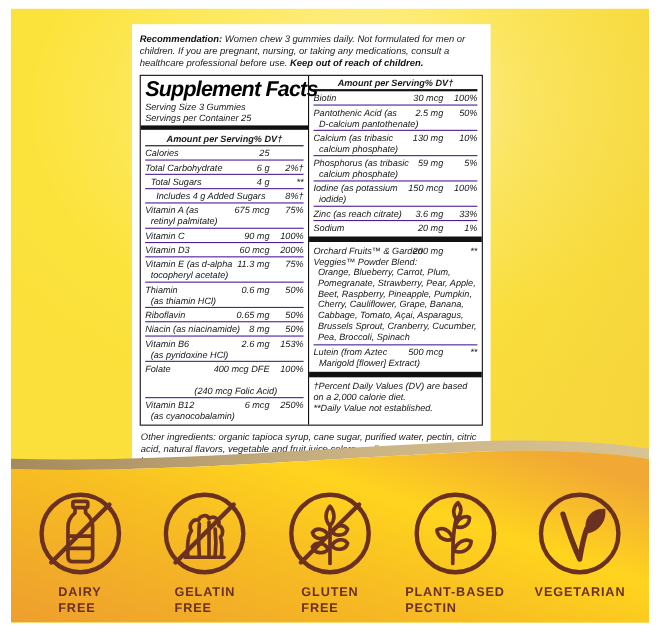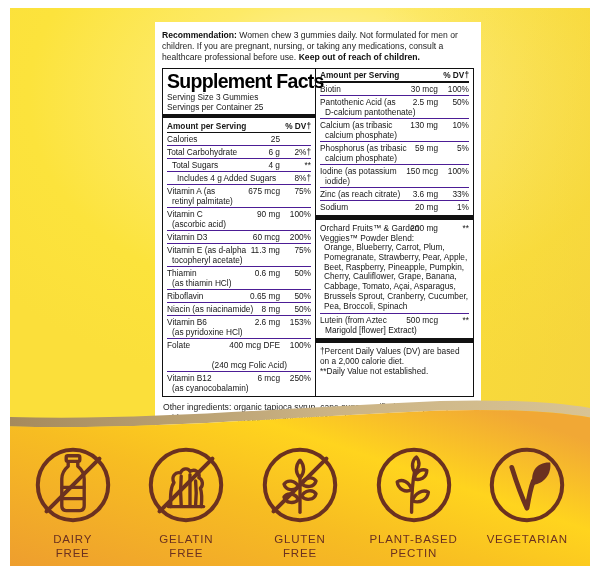--- a/index.html
+++ b/index.html
@@ -3,54 +3,54 @@
 <meta charset="utf-8">
 <style>
   html,body{margin:0;padding:0;background:#fff;}
   .page{position:relative;width:600px;height:581px;background:#ffffff;overflow:hidden;
         font-family:"Liberation Sans",sans-serif;}
   .bg{position:absolute;left:10px;top:8px;width:580px;height:558px;
       background:
         linear-gradient(100deg, rgba(253,238,120,0) 55%, rgba(238,198,62,.45) 100%),
         radial-gradient(ellipse 430px 300px at 55% 16%, #fdf4bb 0%, #fdea67 35%, #fce33c 70%, #fbdf3a 100%);}
   
-  .panel{position:absolute;left:155px;top:22px;width:326px;min-height:394px;background:#fff;
-         z-index:1;padding:8px 7px 6px 7px;box-sizing:border-box;}
+  .panel{position:absolute;left:120px;top:22px;width:326px;min-height:394px;background:#fff;
+         z-index:1;padding:8px 7px 6px 7px;box-sizing:border-box;font-style:italic;}
   .rec{margin:0 0 5px 0;font-size:8.6px;line-height:11px;color:#222;}
   .rec b{color:#0f0f0f;}
   .facts{display:flex;border:1.6px solid #111;color:#161616;}
   .col{box-sizing:border-box;}
   .col-left{width:152px;padding:2px 4px;}
   .col-right{width:160px;border-left:1.2px solid #111;padding:0 4px 2px 4px;}
   .sf-title{font-size:19.5px;font-weight:bold;letter-spacing:-0.7px;line-height:21px;white-space:nowrap;color:#000;}
   .serv{font-size:8.3px;line-height:10px;}
   .thick{height:4px;background:#111;margin:2px -4px;}
-  .col-head{display:flex;justify-content:space-between;font-weight:bold;font-size:8.3px;
+  .col-head{display:flex;justify-content:center;font-weight:bold;font-size:8.3px;
             line-height:11px;border-bottom:1.2px solid #111;padding-top:1px;}
   .col-right .col-head{border-bottom:2.5px solid #111;}
   .fr{position:relative;font-size:8.3px;line-height:10px;padding:1px 0;}
   #left-rows .fr + .fr,#right-rows .fr + .fr{border-top:1px solid #4c1d95;}
   .l1{position:relative;padding-right:30px;min-height:10px;}
   .nm{display:inline-block;}
   .a{position:absolute;right:31px;top:0;white-space:nowrap;}
   .d{position:absolute;right:0;top:0;white-space:nowrap;}
   .sub{padding-left:5px;}
   .asub{text-align:right;padding-right:24px;margin-top:10px;}
   .bar{height:5px;background:#111;margin:2px -4px;}
   .items{padding-left:4px;line-height:9.8px;}
   .notes .nline{line-height:10px;}
   .other{margin:5px 0 0 1px;font-size:8.6px;line-height:11px;color:#222;}
   
   .wave{position:absolute;left:10px;top:380px;width:580px;height:186px;z-index:2;display:block;}
   .badges{position:absolute;left:10px;top:445px;width:580px;z-index:3;display:flex;
           justify-content:space-evenly;align-items:flex-start;padding:0 4px;box-sizing:border-box;}
   .badge{display:flex;flex-direction:column;align-items:center;width:110px;}
   .badge svg{width:80px;height:80px;display:block;}
-  .blabel{margin-top:7px;font-size:11.5px;font-weight:normal;letter-spacing:.8px;color:#6b3120;
-          text-align:center;line-height:14px;white-space:pre-line;}
+  .blabel{margin-top:7px;font-size:11.5px;font-weight:bold;letter-spacing:.8px;color:#6b3120;
+          line-height:14px;white-space:pre-line;}
   .ic{fill:none;stroke:#6b3120;stroke-width:5;stroke-linecap:round;stroke-linejoin:round;}
   .ic4{fill:none;stroke:#6b3120;stroke-width:4.2;stroke-linecap:round;stroke-linejoin:round;}
   .icf{fill:#6b3120;stroke:none;}
 </style>
 </head>
 <body>
 
 <div class="page">
   <div class="bg"></div>
 
@@ -79,21 +79,20 @@
             </div>
             <div class="fr">
               <div class="l1"><span class="nm" style="padding-left: 10px;">Includes 4 g Added Sugars</span><span class="d">8%†</span></div>
             </div>
             <div class="fr">
               <div class="l1"><span class="nm">Vitamin A (as</span><span class="a">675 mcg</span><span class="d">75%</span></div>
               <div class="sub">retinyl palmitate)</div>
             </div>
             <div class="fr">
               <div class="l1"><span class="nm">Vitamin C</span><span class="a">90 mg</span><span class="d">100%</span></div>
-              <div class="sub">(ascorbic acid)</div>
             </div>
             <div class="fr">
               <div class="l1"><span class="nm">Vitamin D3</span><span class="a">60 mcg</span><span class="d">200%</span></div>
             </div>
             <div class="fr">
               <div class="l1"><span class="nm">Vitamin E (as d-alpha</span><span class="a">11.3 mg</span><span class="d">75%</span></div>
               <div class="sub">tocopheryl acetate)</div>
             </div>
             <div class="fr">
               <div class="l1"><span class="nm">Thiamin</span><span class="a">0.6 mg</span><span class="d">50%</span></div>

